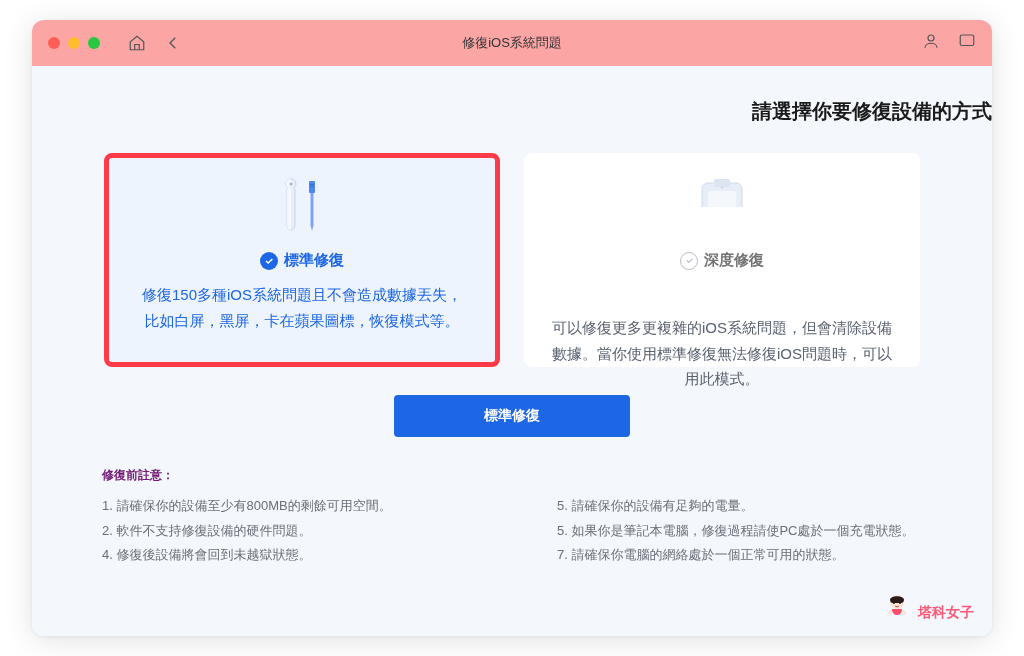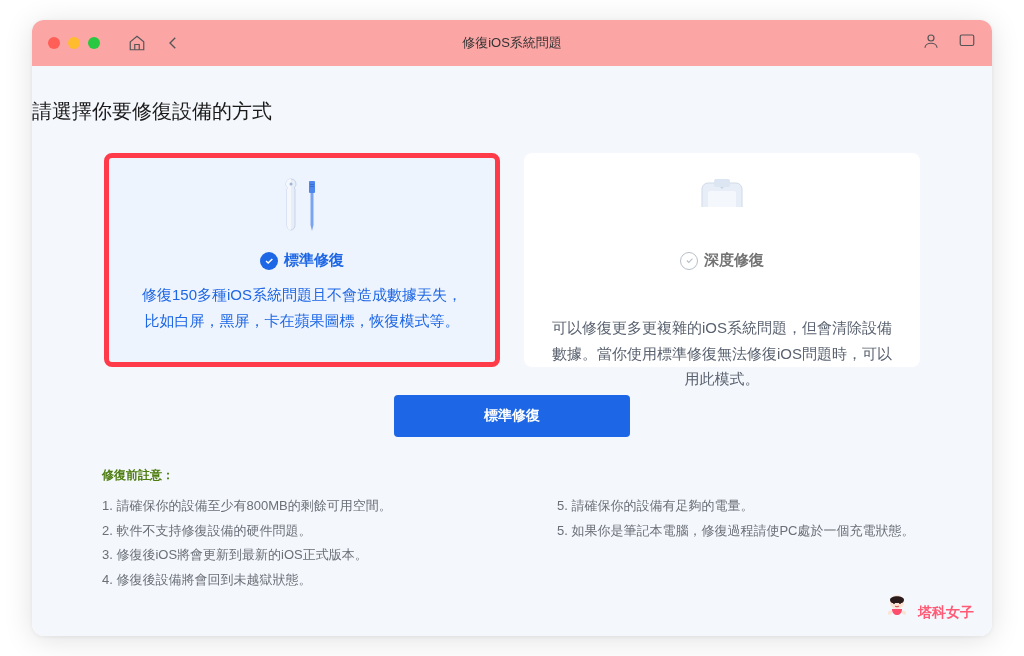--- a/index.html
+++ b/index.html
@@ -68,23 +68,23 @@
     gap: 18px;
     color: #555;
   }
   .content {
     flex: 1;
     background: #f4f7fb;
     padding-top: 32px;
     overflow: hidden;
   }
   .heading {
-    text-align: left;
+    text-align: right;
     font-size: 20px;
-    font-weight: 400;
+    font-weight: 700;
     color: #1a1a1a;
     margin-bottom: 28px;
   }
   .cards {
     display: flex;
     gap: 24px;
     justify-content: center;
     padding: 0 54px;
   }
   .card {
@@ -159,21 +159,21 @@
     border-radius: 4px;
     cursor: pointer;
   }
   .notes-section {
     margin-top: 30px;
     padding: 0 70px;
   }
   .notes-title {
     font-size: 12px;
     font-weight: 600;
-    color: #4d7c0f;
+    color: #701a75;
     margin-bottom: 10px;
   }
   .notes-cols {
     display: flex;
     gap: 90px;
   }
   .notes-col {
     flex: 1;
   }
   .note-item {
@@ -297,26 +297,26 @@
     </div>
 
     <button class="primary-btn">標準修復</button>
 
     <div class="notes-section">
       <div class="notes-title">修復前註意：</div>
       <div class="notes-cols">
         <div class="notes-col">
           <div class="note-item">1. 請確保你的設備至少有800MB的剩餘可用空間。</div>
           <div class="note-item">2. 軟件不支持修復設備的硬件問題。</div>
-          <div class="note-item">3. 修復後iOS將會更新到最新的iOS正式版本。</div>
           <div class="note-item">4. 修復後設備將會回到未越獄狀態。</div>
         </div>
         <div class="notes-col">
           <div class="note-item">5. 請確保你的設備有足夠的電量。</div>
           <div class="note-item">5. 如果你是筆記本電腦，修復過程請使PC處於一個充電狀態。</div>
+          <div class="note-item">7. 請確保你電腦的網絡處於一個正常可用的狀態。</div>
         </div>
       </div>
     </div>
 
   </div>
 
   <div class="watermark">
     <span class="wm-avatar">
       <svg width="30" height="30" viewBox="0 0 30 30">
         <circle cx="15" cy="10" r="7" fill="#fde3d4"></circle>

